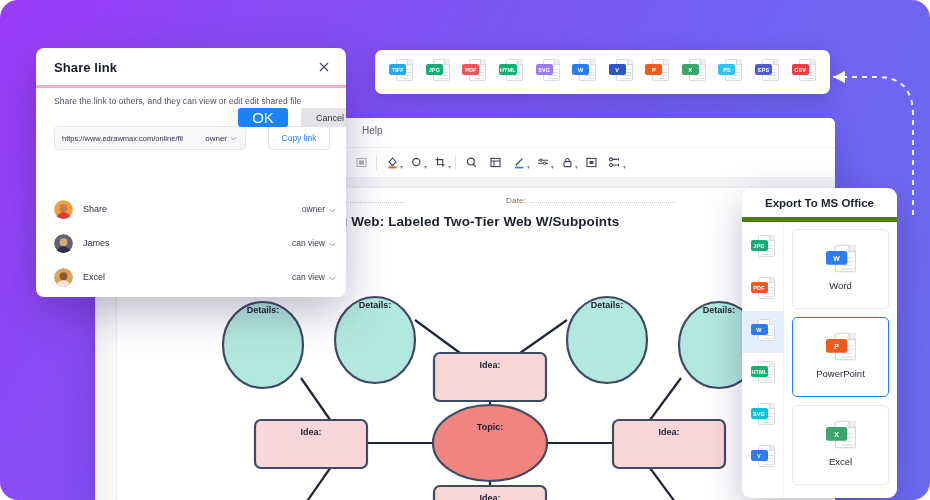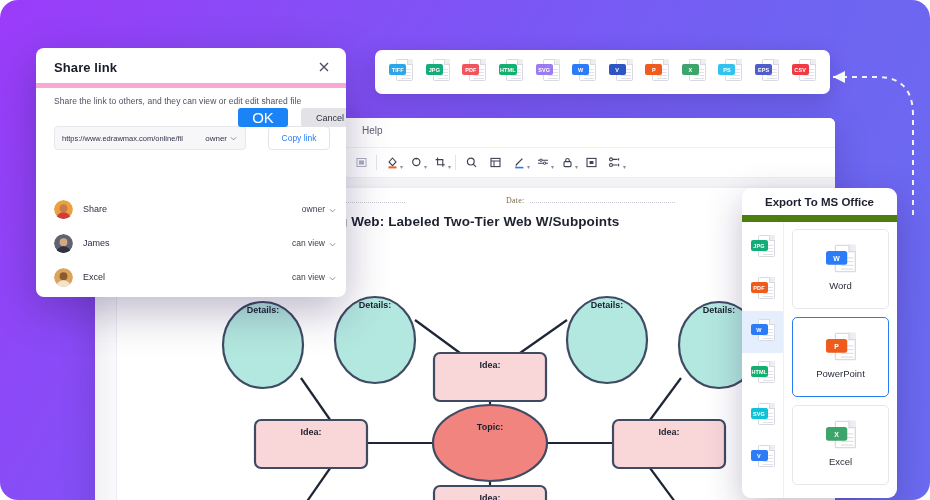--- a/index.html
+++ b/index.html
@@ -53,38 +53,37 @@
   }
   #page-sheet {
     position:absolute; left:-2px; top:10px; width:720px; height:420px;
     background:#ffffff; box-shadow:0 1px 6px rgba(0,0,0,.08);
   }
   #doc-header { position:absolute; left:0; top:0; width:100%; height:34px; }
   .dotline { position:absolute; border-bottom:1.6px dotted #c9ccd6; height:0; }
   #date-label {
     position:absolute; left:391px; top:8px; font-size:8px; color:#7c6a52;
     letter-spacing:.2px;
-    font-family:Liberation Serif, serif;
   }
   #diagram-title {
     position:absolute; left:0; top:26px; width:100%;
     text-align:center; font-size:13.5px; font-weight:bold; color:#1e2130;
     letter-spacing:.1px;
   }
   #diagram-svg { position:absolute; left:0; top:40px; width:720px; height:380px; }
 
   
   #share-dialog {
     position:absolute; left:36px; top:48px; width:310px; height:249px;
     background:#ffffff; border-radius:8px;
     box-shadow:0 14px 44px rgba(35,15,75,.30);
     overflow:hidden;
   }
   #share-head {
-    position:relative; height:40px; border-bottom:5px solid #f9a8d4;
+    position:relative; height:40px; border-bottom:3px solid #f9a8d4;
   }
   #share-title {
     position:absolute; left:18px; top:12px;
     font-size:13px; font-weight:bold; color:#1a1d2b; letter-spacing:.1px;
   }
   #share-close {
     position:absolute; right:14px; top:11px; width:16px; height:16px;
     color:#4a4d5c; cursor:pointer;
   }
   #share-sub {
@@ -169,21 +168,21 @@
   
   #export-panel {
     position:absolute; left:742px; top:188px; width:155px; height:310px;
     background:#ffffff; border-radius:9px;
     box-shadow:0 12px 36px rgba(35,15,75,.26);
     overflow:hidden;
   }
   #export-title {
     height:34px; display:flex; align-items:center; justify-content:center;
     font-size:11.5px; font-weight:bold; color:#1d2030;
-    border-bottom:7px solid #4d7c0f;
+    border-bottom:5px solid #4d7c0f;
   }
   #export-body { display:flex; height:276px; }
   #export-rail {
     width:42px; border-right:1px solid #f0f0f4; padding-top:5px;
   }
   .rail-item {
     height:42px; display:flex; align-items:center; justify-content:center;
     cursor:pointer;
   }
   .rail-item.sel { background:#e4eefc; }

